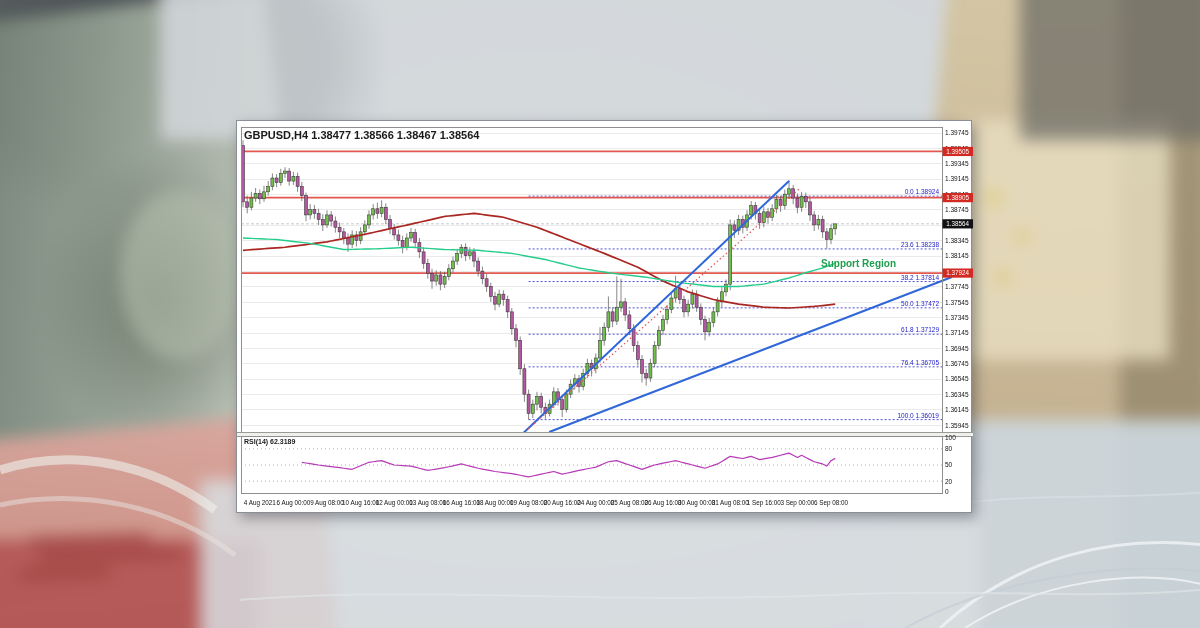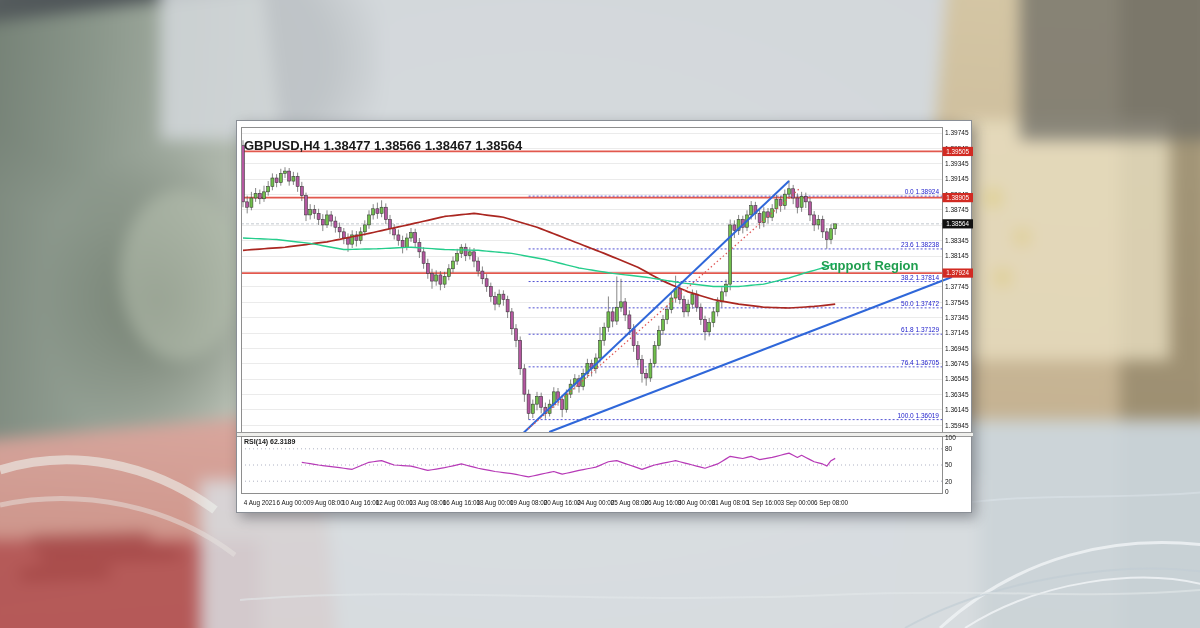--- a/index.html
+++ b/index.html
@@ -22,23 +22,23 @@
   .b-trcorner{left:1040px;top:-70px;width:290px;height:230px;background:#6e6c66;opacity:.75;}
   .b-brblue{left:890px;top:440px;width:390px;height:270px;background:#cdd8e0;opacity:.9;}
   .b-bottom{left:220px;top:500px;width:780px;height:200px;background:#d8dde0;opacity:.85;}
   .b-mark{background:#8f2f2f;opacity:.8;transform:rotate(-2deg);border-radius:2px;}
   .b-dot{background:#d9c254;opacity:.5;border-radius:50%;}
   .bg-lines{position:absolute;inset:0;z-index:1;}
   
   .chart-panel{position:absolute;left:236px;top:120px;width:736px;height:393px;background:#ffffff;z-index:2;
     border:1px solid #8a8f96;box-shadow:4px 5px 12px rgba(25,30,40,.38);box-sizing:border-box;}
   .chart-panel svg{position:absolute;left:0;top:0;}
-  .sym-title{position:absolute;left:7px;top:17px;font-size:13px;font-weight:bold;color:#1a1a1a;white-space:nowrap;}
+  .sym-title{position:absolute;left:7px;top:8px;font-size:11px;font-weight:bold;color:#1a1a1a;white-space:nowrap;}
   .rsi-title{position:absolute;left:7px;top:317px;font-size:7px;font-weight:bold;color:#1a1a1a;white-space:nowrap;}
-  .support-label{position:absolute;left:584px;top:137px;font-size:13px;font-weight:bold;color:#1f9e4e;white-space:nowrap;}
+  .support-label{position:absolute;left:584px;top:137px;font-size:10px;font-weight:bold;color:#1f9e4e;white-space:nowrap;}
 </style>
 </head>
 <body>
 
 <div class="stage">
 
   <div class="bg">
     <div class="blobs">
       <div class="blob b-base"></div>
       <div class="blob b-topleft"></div>

